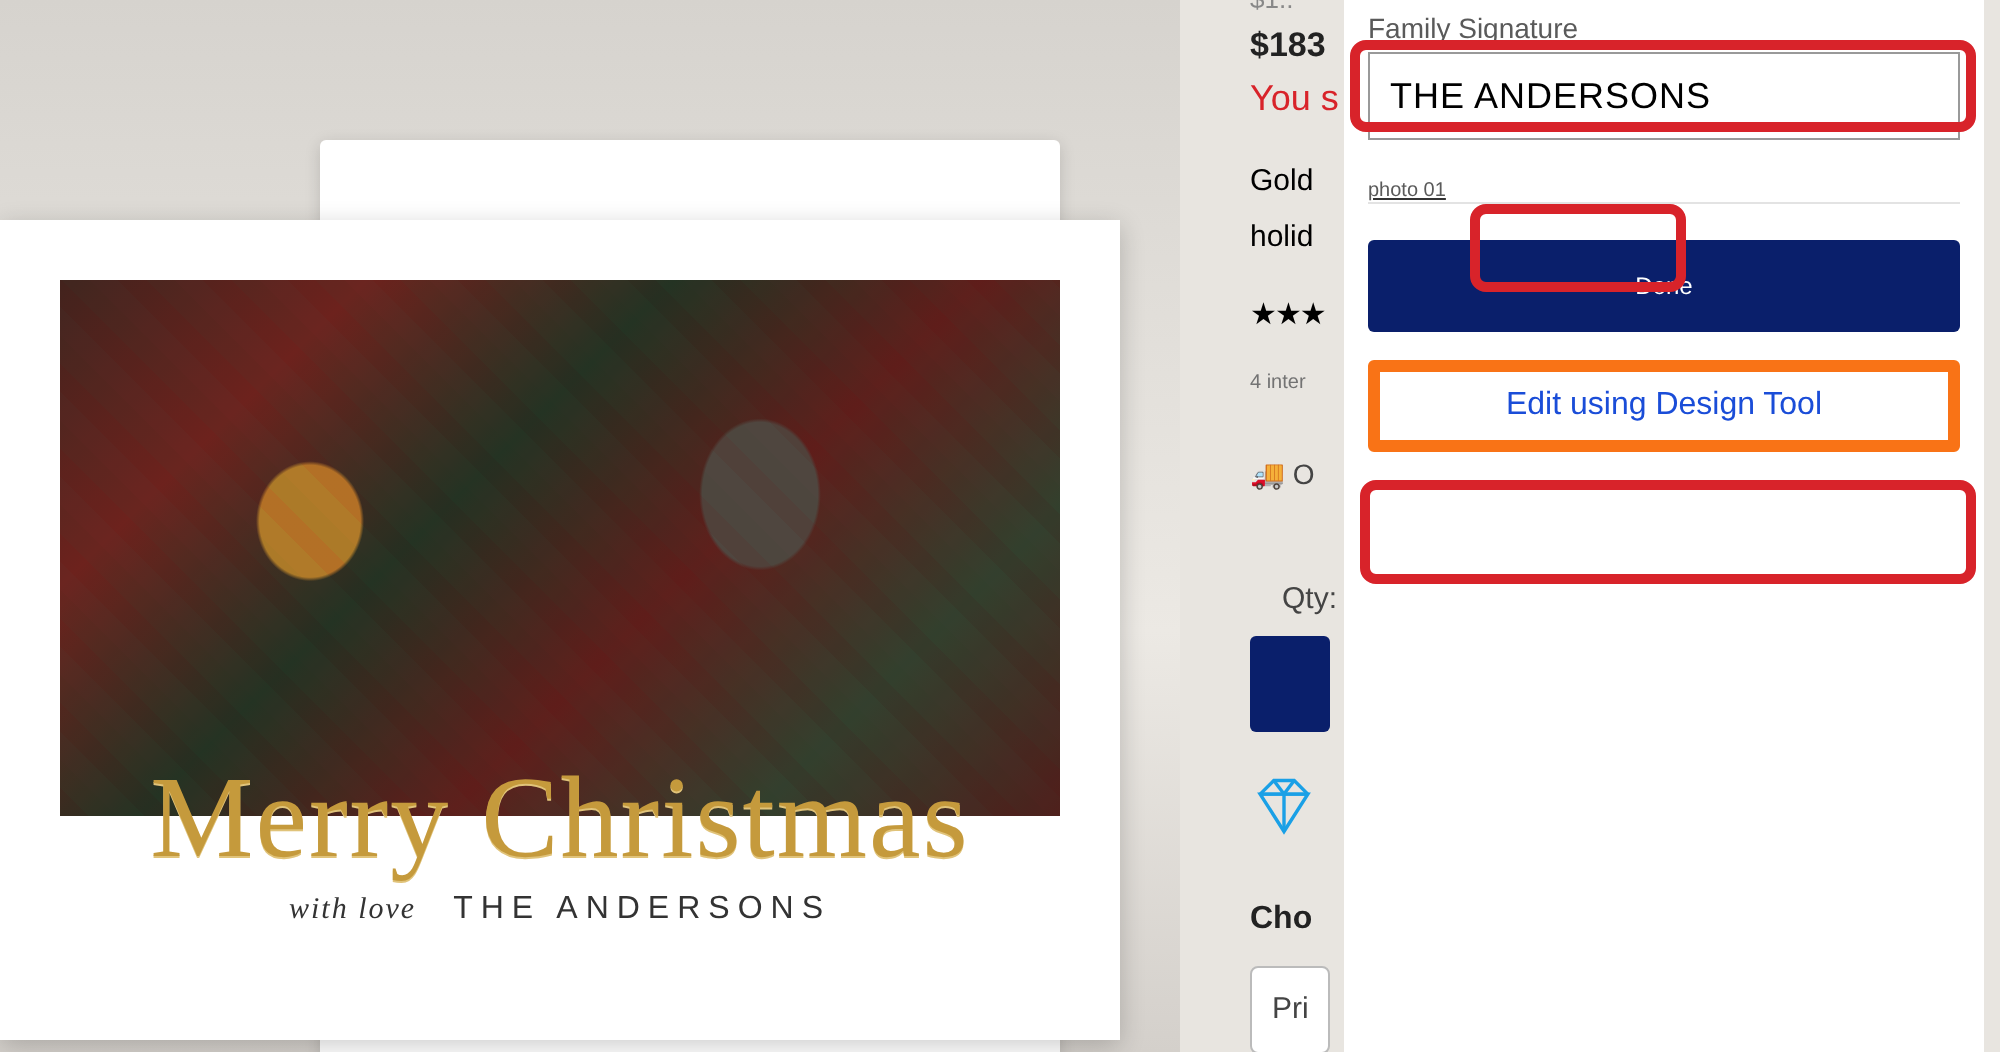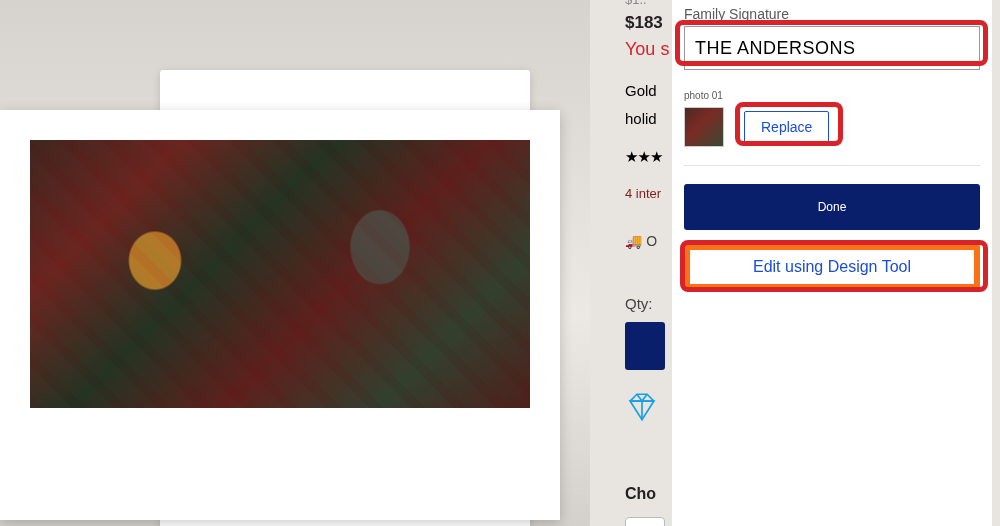--- a/index.html
+++ b/index.html
@@ -82,46 +82,47 @@
     width: 60px; height: 526px;
     font-size: 14px;
     color: #444;
   }
   .info-col > div { margin-bottom: 6px; white-space: nowrap; }
   .struck { text-decoration: line-through; color:#888; font-size:13px;}
   .price { font-weight: 700; font-size: 17px; color:#222;}
   .savings { color: #d8232a; font-size: 18px; }
   .desc { color:#000000; font-size:15px; line-height:1.45;}
   .stars { color:#000; letter-spacing:-1px; font-size:15px;}
-  .inter { color:#7f1d1d; font-size:13px;}
+  .inter { color:#737373; font-size:10px;}
   .truck { font-size:14px;}
-  .qty { margin-top:46px; font-size:15px;}
+  .qty { margin-top:46px; font-size:15px;margin-left:16px;}
   .cartbtn {
     margin-top:10px; width:40px; height:48px;
     background:#0a1f6b; border-radius:3px;
   }
   .diamond-row{ margin-top:22px;}
   .diamond-row svg{width:34px;height:30px;}
-  .choose{ margin-top:60px; font-weight:700; font-size:16px; color:#222;}
+  .choose{ margin-top:30px; font-weight:700; font-size:16px; color:#222;}
   .dropdown{
     margin-top:14px; width:40px; height:44px;
     border:1px solid #bbb; border-radius:4px;
     display:flex; align-items:center; padding-left:10px;
     font-size:15px; color:#444; background:#fff;
   }
 
   
   .edit-panel {
     position: absolute;
     right: 8px; top: 0;
     width: 320px; height: 526px;
     background: #fff;
   }
   .edit-panel-inner{
     padding: 6px 12px 0 12px;
+    text-decoration: underline;
   }
   .field-label{
     font-size: 14px; color:#5a5a5a; margin-bottom:4px;
   }
   .text-input{
     width:100%; height:44px;
     border:1px solid #999;
     font-size:18px; padding:0 10px;
     letter-spacing:.5px;
     font-family: inherit;
@@ -173,20 +174,28 @@
   .hl3{ left:680px; top:240px; width:308px; height:52px;}
   @keyframes blink{50%{opacity:0;}}
 </style>
 </head>
 <body>
 
 <div class="preview-wrap">
   <div class="paper-behind"></div>
   <div class="card">
     <div class="photo"></div>
+    <div class="card-text">
+      <div class="merry">Merry Christmas</div>
+      <div class="withlove">
+        <em>with love</em>
+        &nbsp;
+        <strong>THE ANDERSONS</strong>
+      </div>
+    </div>
   </div>
 </div>
 
 <div class="info-col">
   <div class="struck">$1..</div>
   <div class="price">$183</div>
   <div class="savings">You s</div>
   <div style="height:8px"></div>
   <div class="desc">Gold</div>
   <div class="desc">holid</div>
@@ -217,24 +226,20 @@
 </div>
 
 <div class="edit-panel">
   <div class="edit-panel-inner">
     <div class="field-label">Family Signature</div>
     <div style="position:relative;">
       <input class="text-input" type="text" value="THE ANDERSONS" style="">
     </div>
 
     <div class="photo-label">photo 01</div>
-    <div class="photo-row">
-      <div class="thumb"></div>
-      <button class="replace-btn">Replace</button>
-    </div>
 
     <div class="divider"></div>
 
     <button class="done-btn">Done</button>
 
     <button class="design-btn">Edit using Design Tool</button>
   </div>
 </div>
 
 <div class="hl hl1"></div>

